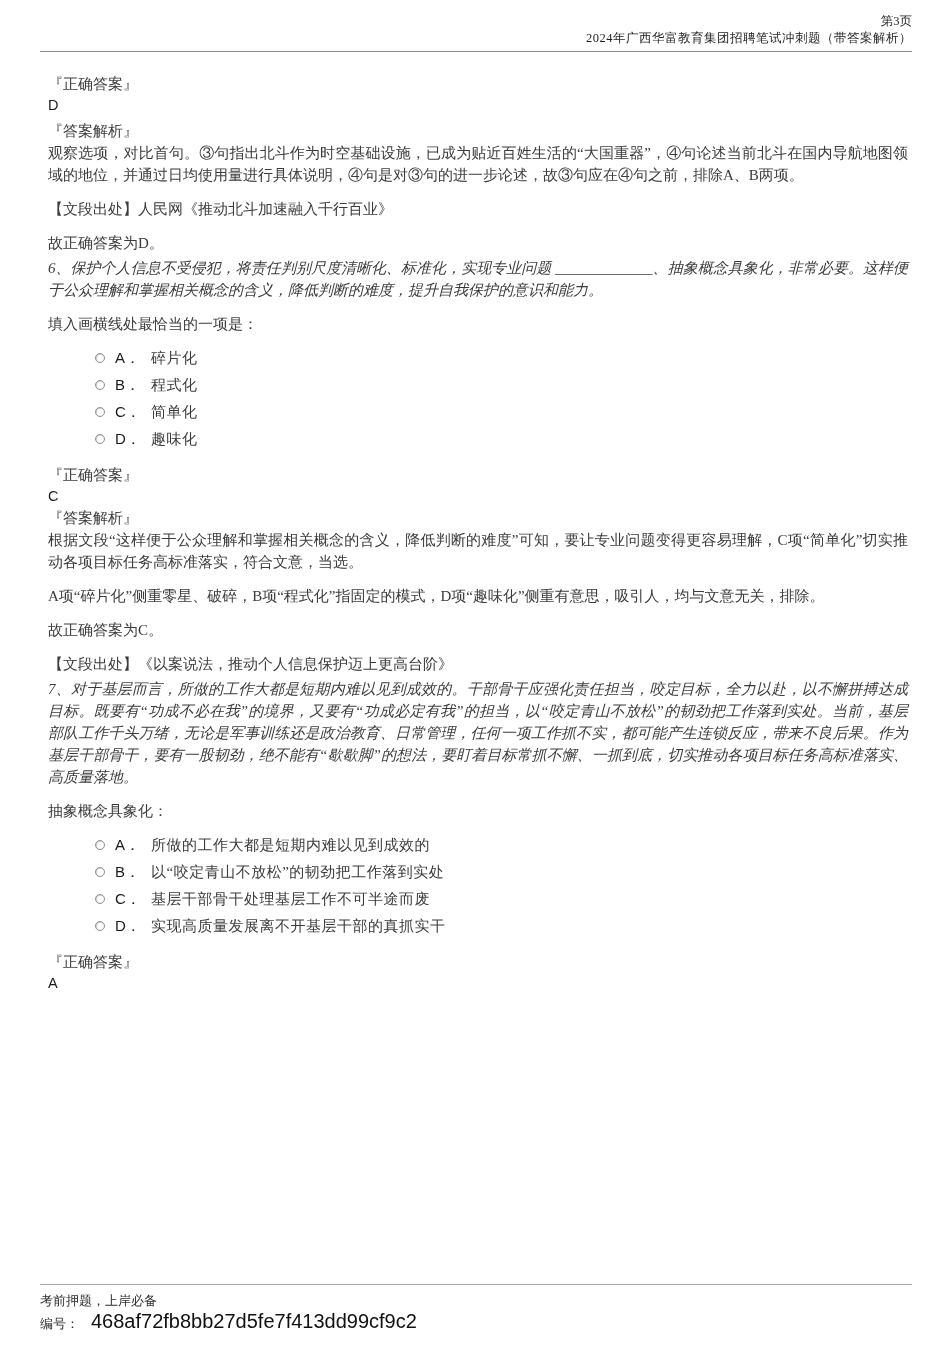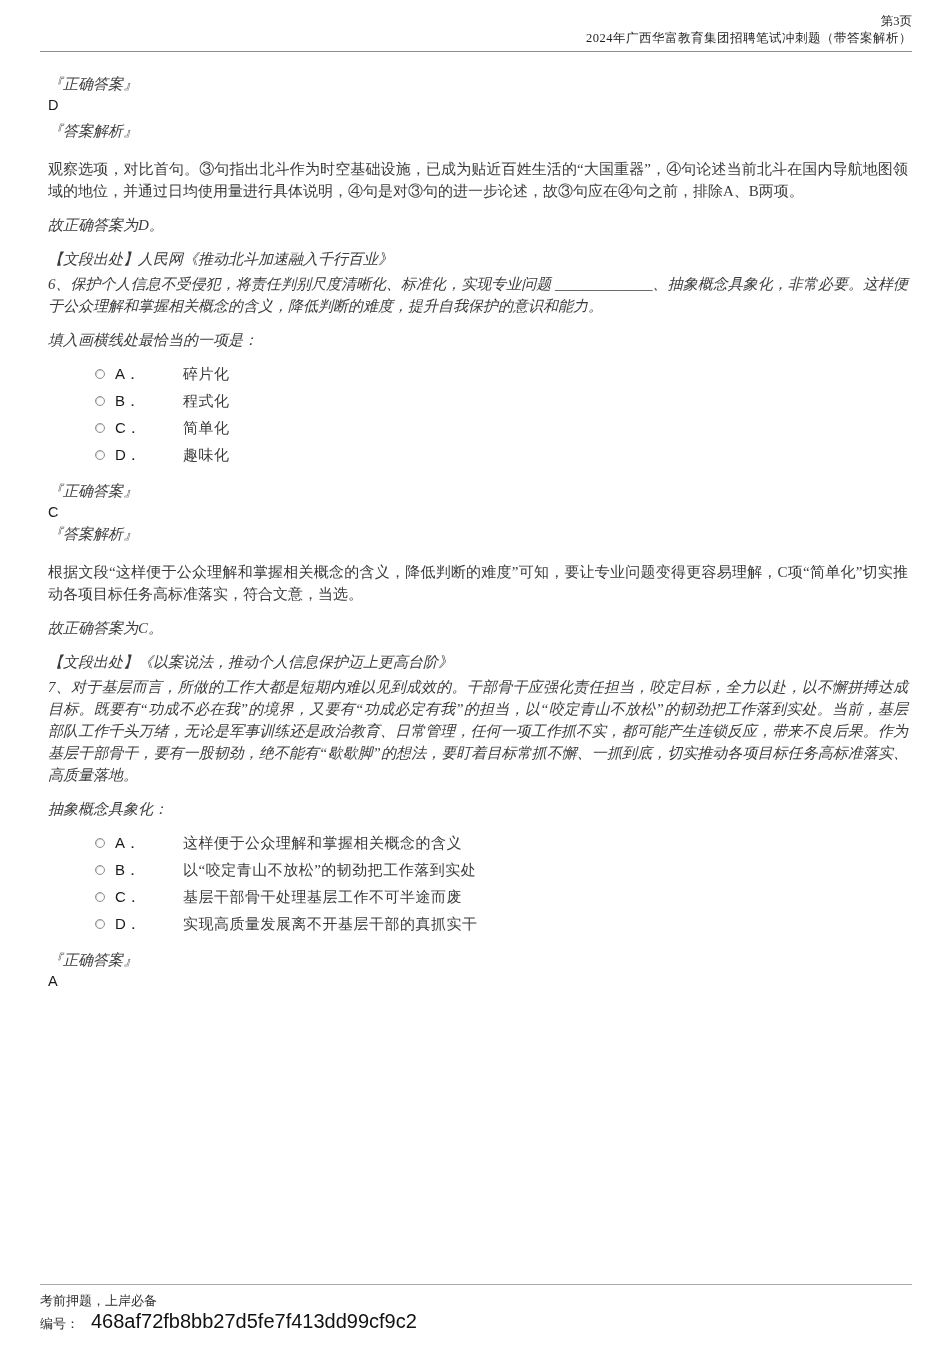--- a/index.html
+++ b/index.html
@@ -18,45 +18,45 @@
   .header {
     display: flex; justify-content: space-between; align-items: flex-end;
     padding-top: 13px; padding-bottom: 4px;
     border-bottom: 1px solid #8c8c8c;
     font-size: 12.5px; color: #1f1f1f; flex-direction: column;
   }
   .header .title { letter-spacing: 0.5px; }
 
   
   .content { padding: 21px 4px 0 8px; line-height: 22px; }
-  .line { line-height: 22px; font-style: italic; }
+  .line { line-height: 22px; }
   .ans-letter {
     font-family: "Liberation Sans", "DejaVu Sans", sans-serif;
     font-size: 14.5px; color: #1a1a1a; line-height: 21px;
   }
   .mt4  { margin-top: 4px; }
   .mt12 { margin-top: 12px; }
   .mt14 { margin-top: 3px; font-style: italic; }
-  .mt16 { margin-top: 16px; }
+  .mt16 { margin-top: 0; }
   .para { text-align: justify; }
 
   
   .options { margin: 9px 0 2px 47px; }
   .option { display: flex; align-items: center; height: 27px; }
   .radio {
     width: 10px; height: 10px; flex: 0 0 auto;
     border: 1px solid #8f8f8f; border-radius: 50%;
     background: #fdfdfd;
     box-shadow: inset 0.5px 0.5px 1px rgba(0,0,0,0.3);
   }
   .opt-letter {
     font-family: "Liberation Sans", "DejaVu Sans", sans-serif;
     color: #1a1a1a; margin-left: 10px; width: 36px; flex: 0 0 auto;
   }
-  .opt-text { letter-spacing: 0.5px; margin-left: 32px; }
+  .opt-text { letter-spacing: 0.5px; }
 
   
   .footer {
     position: absolute; left: 40px; right: 38px; bottom: 12px;
     border-top: 1px solid #a8a8a8; padding-top: 7px;
     display: flex; justify-content: space-between; align-items: baseline;
     font-size: 13px; color: #2e2e2e; flex-direction: column;
   }
   .footer .doc-id { display: flex; align-items: baseline; gap: 12px; }
   .code {
@@ -75,22 +75,22 @@
   </div>
 
   <div class="content">
 
     <div class="line">『正确答案』</div>
     <div class="ans-letter">D</div>
 
     <div class="line mt4">『答案解析』</div>
 
     <div class="para mt16">观察选项，对比首句。③句指出北斗作为时空基础设施，已成为贴近百姓生活的“大国重器”，④句论述当前北斗在国内导航地图领域的地位，并通过日均使用量进行具体说明，④句是对③句的进一步论述，故③句应在④句之前，排除A、B两项。</div>
+    <div class="line mt12">【文段出处】人民网《推动北斗加速融入千行百业》</div>
     <div class="line mt12">故正确答案为D。</div>
-    <div class="line mt12">【文段出处】人民网《推动北斗加速融入千行百业》</div>
 
     <div class="para mt14">6、保护个人信息不受侵犯，将责任判别尺度清晰化、标准化，实现专业问题 _____________、抽象概念具象化，非常必要。这样便于公众理解和掌握相关概念的含义，降低判断的难度，提升自我保护的意识和能力。</div>
     <div class="line mt12">填入画横线处最恰当的一项是：</div>
 
     <div class="options">
       <div class="option">
         <span class="radio"></span>
         <span class="opt-letter">A．</span>
         <span class="opt-text">碎片化</span>
       </div>
@@ -109,31 +109,32 @@
         <span class="opt-letter">D．</span>
         <span class="opt-text">趣味化</span>
       </div>
     </div>
 
     <div class="line mt12">『正确答案』</div>
     <div class="ans-letter">C</div>
     <div class="line">『答案解析』</div>
 
     <div class="para mt16">根据文段“这样便于公众理解和掌握相关概念的含义，降低判断的难度”可知，要让专业问题变得更容易理解，C项“简单化”切实推动各项目标任务高标准落实，符合文意，当选。</div>
+    <div class="para mt12">A项“碎片化”侧重零星、破碎，B项“程式化”指固定的模式，D项“趣味化”侧重有意思，吸引人，均与文意无关，排除。</div>
     <div class="line mt12">故正确答案为C。</div>
     <div class="line mt12">【文段出处】《以案说法，推动个人信息保护迈上更高台阶》</div>
 
     <div class="para mt14">7、对于基层而言，所做的工作大都是短期内难以见到成效的。干部骨干应强化责任担当，咬定目标，全力以赴，以不懈拼搏达成目标。既要有“功成不必在我”的境界，又要有“功成必定有我”的担当，以“咬定青山不放松”的韧劲把工作落到实处。当前，基层部队工作千头万绪，无论是军事训练还是政治教育、日常管理，任何一项工作抓不实，都可能产生连锁反应，带来不良后果。作为基层干部骨干，要有一股韧劲，绝不能有“歇歇脚”的想法，要盯着目标常抓不懈、一抓到底，切实推动各项目标任务高标准落实、高质量落地。</div>
     <div class="line mt12">抽象概念具象化：</div>
 
     <div class="options">
       <div class="option">
         <span class="radio"></span>
         <span class="opt-letter">A．</span>
-        <span class="opt-text">这样便于公众理解和掌握相关概念的含义</span>
+        <span class="opt-text">所做的工作大都是短期内难以见到成效的</span>
       </div>
       <div class="option">
         <span class="radio"></span>
         <span class="opt-letter">B．</span>
         <span class="opt-text">以“咬定青山不放松”的韧劲把工作落到实处</span>
       </div>
       <div class="option">
         <span class="radio"></span>
         <span class="opt-letter">C．</span>
         <span class="opt-text">基层干部骨干处理基层工作不可半途而废</span>

